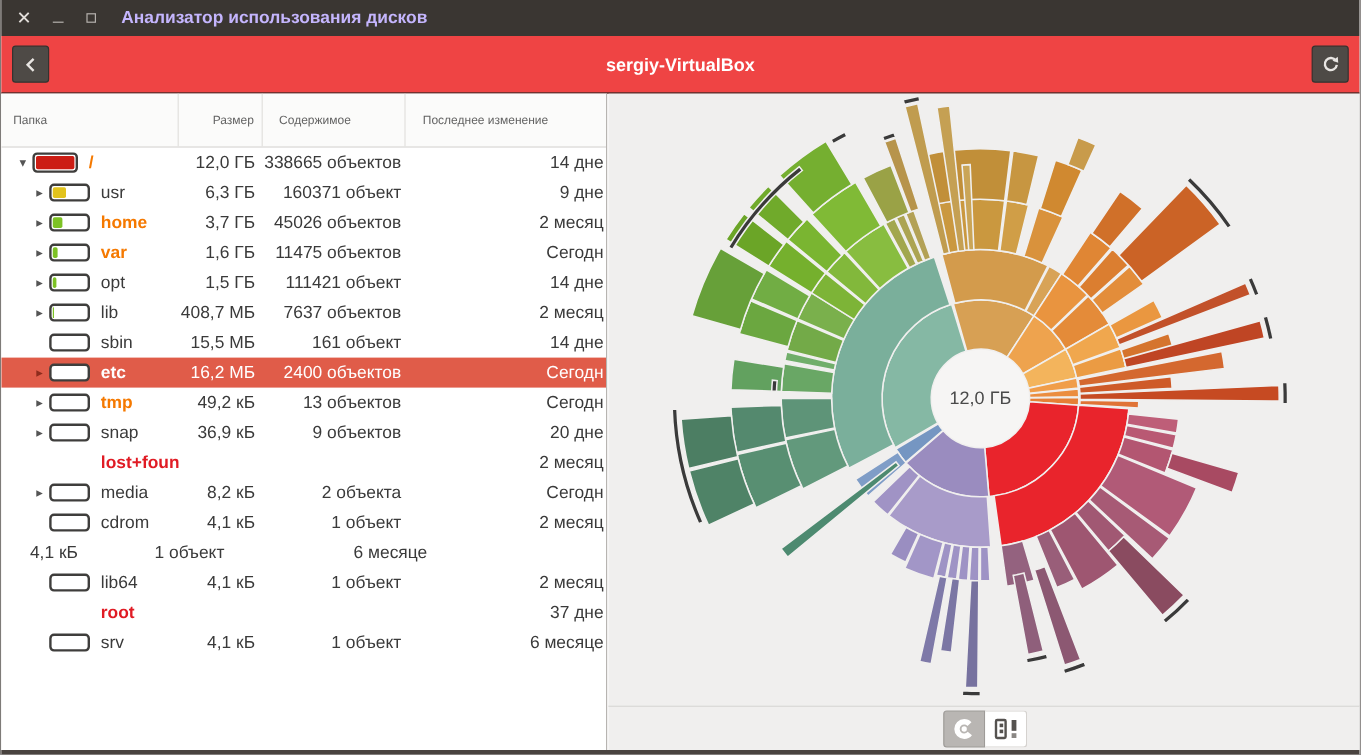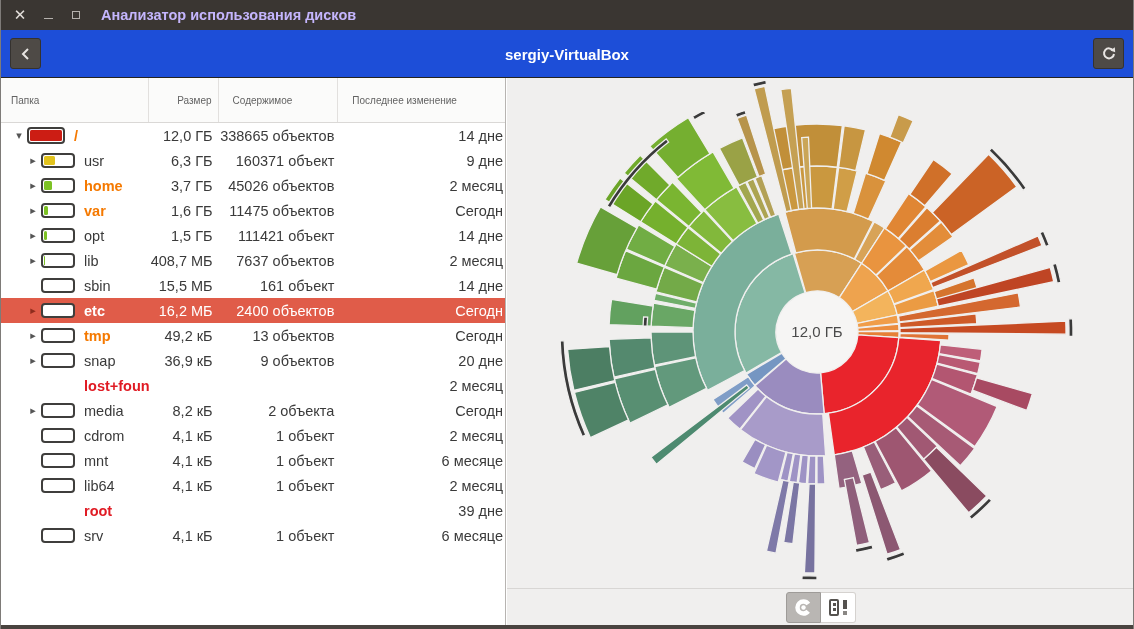--- a/index.html
+++ b/index.html
@@ -9,21 +9,21 @@
   
   .titlebar{position:absolute;left:0;top:0;width:100%;height:30px;background:#3a3632;
     display:flex;align-items:center;color:#dedad6;}
   .wctl{width:14px;height:14px;display:flex;align-items:center;justify-content:center;
     font-size:13px;color:#c9c5c1;margin-left:14px;cursor:default;}
   .wctl.close{font-size:15px;color:#e4e0dc;margin-left:12px;}
   .wctl.max span{display:block;width:8px;height:8px;border:1.6px solid #b5b1ad;}
   .wctl.min span{display:block;width:9px;height:0;border-top:1.8px solid #b5b1ad;margin-top:7px;}
   .wtitle{font-weight:bold;font-size:14.5px;margin-left:18px;color:#c4b5fd;}
   
-  .headerbar{position:absolute;left:0;top:30px;width:100%;height:48px;background:#1d4ed8;
+  .headerbar{position:absolute;left:0;top:30px;width:100%;height:48px;background:#ef4444;
     border-bottom:1px solid #252320;}
   .hbtn{position:absolute;top:8px;width:31px;height:31px;background:#4e4a46;border:1px solid #35322f;
     border-radius:3px;display:flex;align-items:center;justify-content:center;cursor:pointer;}
   .hbtn.back{left:9px;}
   .hbtn.refresh{right:9px;}
   .htitle{position:absolute;top:0;left:0;width:100%;height:48px;display:flex;align-items:center;
     justify-content:center;color:#ffffff;font-weight:bold;font-size:15px;}
   
   .table-panel{position:absolute;left:0;top:78px;width:505px;height:547px;background:#fff;
     border-right:1px solid #b7b4b1;overflow:hidden;}
@@ -259,27 +259,20 @@
             <span class="pill">
               <span class="fill" style="display: block; width: 0%; background: rgb(125, 194, 36);"></span>
             </span>
             <span class="fname plain">cdrom</span>
           </div>
           <div class="cell c2">4,1 кБ</div>
           <div class="cell c3">1 объект</div>
           <div class="cell c4">2 месяц</div>
         </div>
         <div class="row depth1">
-          <div class="cell c1">
-            <span class="expander"></span>
-            <span class="pill">
-              <span class="fill" style="display: block; width: 0%; background: rgb(125, 194, 36);"></span>
-            </span>
-            <span class="fname plain">mnt</span>
-          </div>
           <div class="cell c2">4,1 кБ</div>
           <div class="cell c3">1 объект</div>
           <div class="cell c4">6 месяце</div>
         </div>
         <div class="row depth1">
           <div class="cell c1">
             <span class="expander"></span>
             <span class="pill">
               <span class="fill" style="display: block; width: 0%; background: rgb(125, 194, 36);"></span>
             </span>
@@ -290,21 +283,21 @@
           <div class="cell c4">2 месяц</div>
         </div>
         <div class="row depth1">
           <div class="cell c1">
             <span class="expander"></span>
             <span class="pill-spacer"></span>
             <span class="fname red">root</span>
           </div>
           <div class="cell c2"></div>
           <div class="cell c3"></div>
-          <div class="cell c4">39 дне</div>
+          <div class="cell c4">37 дне</div>
         </div>
         <div class="row depth1">
           <div class="cell c1">
             <span class="expander"></span>
             <span class="pill">
               <span class="fill" style="display: block; width: 0%; background: rgb(125, 194, 36);"></span>
             </span>
             <span class="fname plain">srv</span>
           </div>
           <div class="cell c2">4,1 кБ</div>

